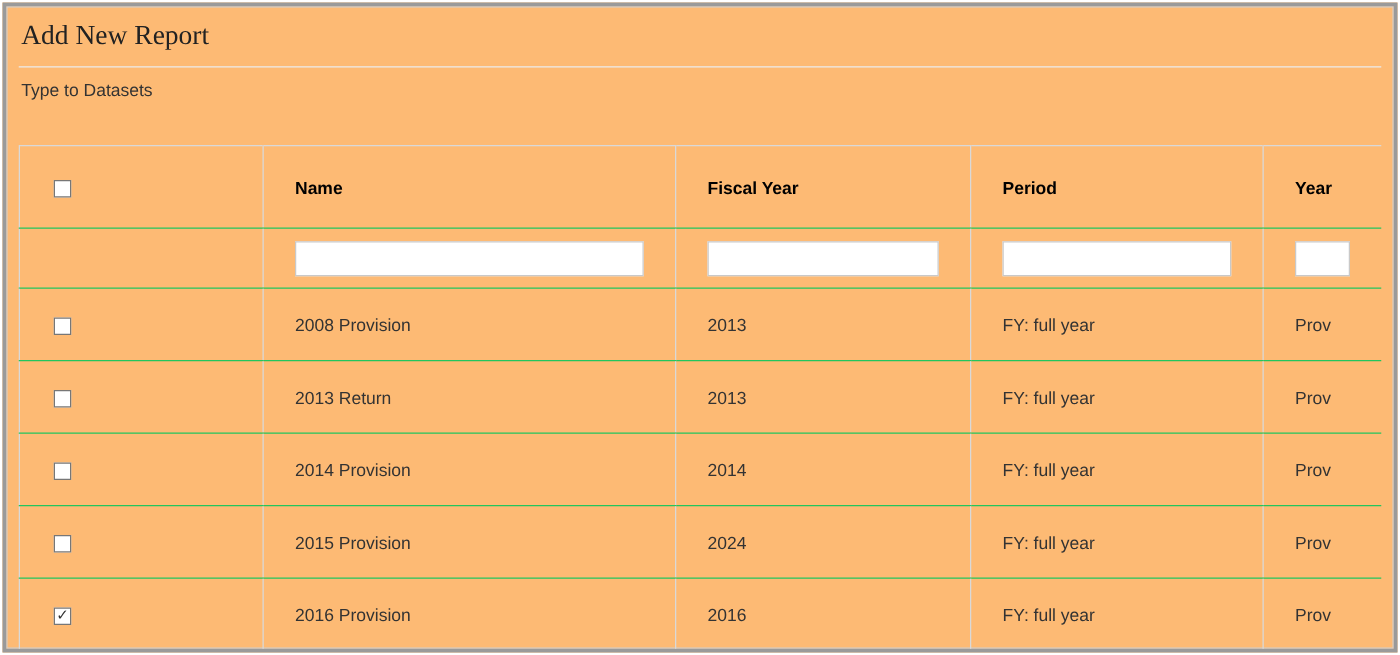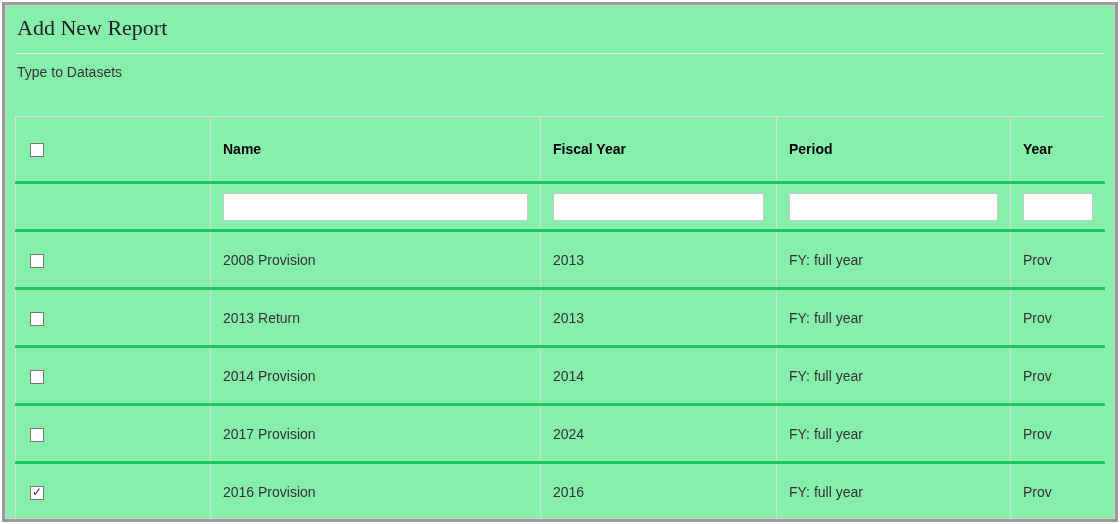--- a/index.html
+++ b/index.html
@@ -13,21 +13,21 @@
     width: 1120px;
     height: 524px;
     overflow: hidden;
   }
   .frame {
     width: 1116px;
     height: 520px;
     margin: 2px;
     border: 3px solid #9a9a9a;
     box-shadow: inset 0 0 0 1px #d0d0d0;
-    background: #86efac;
+    background: #fdba74;
     overflow: hidden;
   }
   .inner {
     padding: 8px 10px 0 10px;
   }
   .page-title {
     font-family: Georgia, 'Times New Roman', serif;
     font-size: 22px;
     color: #222;
     font-weight: 400;
@@ -44,24 +44,24 @@
   }
   table.datasets {
     width: 100%;
     border-collapse: collapse;
     table-layout: fixed;
     border-top: 1px solid #d9d9d9;
   }
   table.datasets th,
   table.datasets td {
     border-left: 1px solid #d9d9d9;
-    border-bottom: 3px solid #22c55e;
+    border-bottom: 1px solid #22c55e;
     text-align: left;
     vertical-align: middle;
-    padding: 0 12px;
+    padding: 0 25px;
     font-size: 14px;
     color: #333;
   }
   table.datasets th {
     font-weight: 700;
     color: #000;
     height: 66px;
   }
   table.datasets tr.filter-row td {
     height: 48px;
@@ -167,21 +167,21 @@
           </tr>
           <tr class="data-row">
             <td><input type="checkbox" class="chk" style=""></td>
             <td>2014 Provision</td>
             <td>2014</td>
             <td>FY: full year</td>
             <td>Prov</td>
           </tr>
           <tr class="data-row">
             <td><input type="checkbox" class="chk" style=""></td>
-            <td>2017 Provision</td>
+            <td>2015 Provision</td>
             <td>2024</td>
             <td>FY: full year</td>
             <td>Prov</td>
           </tr>
           <tr class="data-row">
             <td><input type="checkbox" class="chk" checked="" style=""></td>
             <td>2016 Provision</td>
             <td>2016</td>
             <td>FY: full year</td>
             <td>Prov</td>

